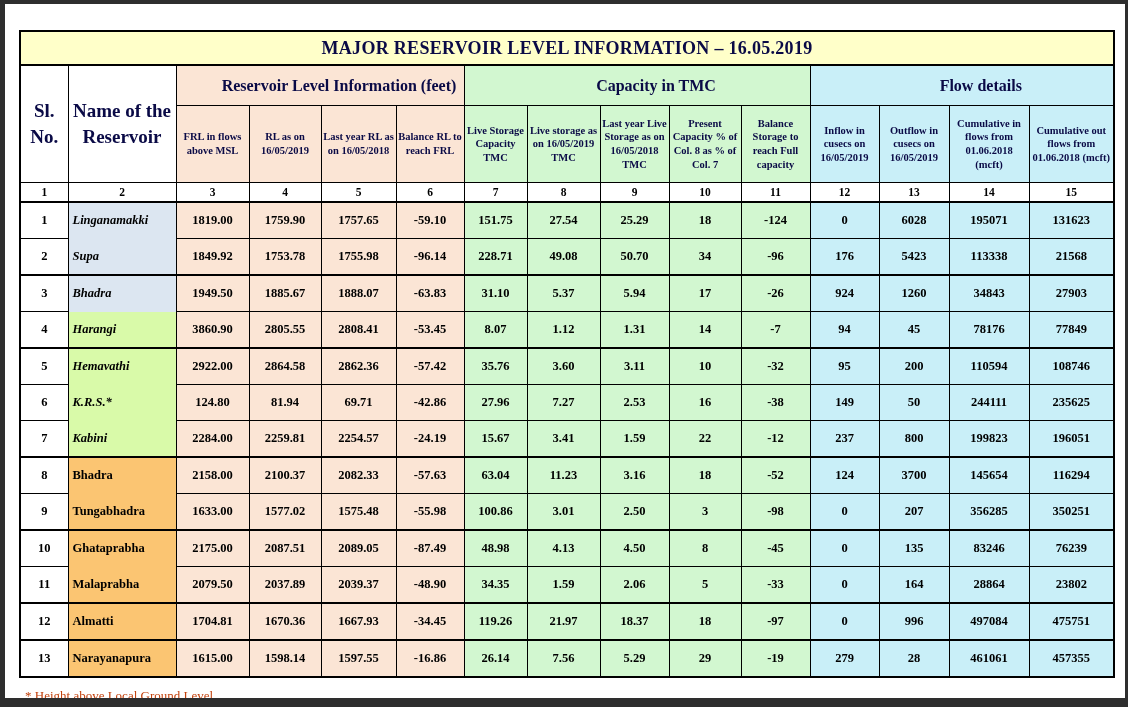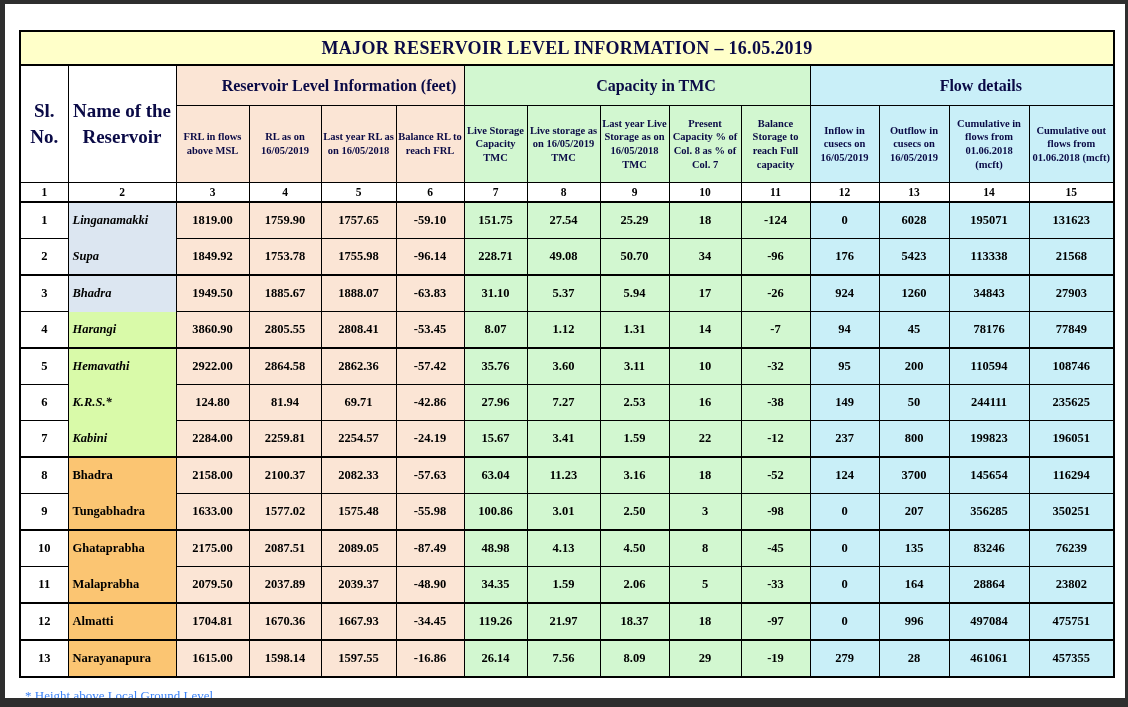--- a/index.html
+++ b/index.html
@@ -55,21 +55,21 @@
   td.name-cell { text-align: left; padding-left: 4px; font-size: 13.5px; }
   td.red  { color: var(--value-red); }
   td.blue { color: var(--value-blue); }
 
   
   .gl { border-left-width: 2px; }
   tr.group-start td { border-top-width: 2px; }
   td.no-top { border-top: 0; }
   td.no-bottom { border-bottom: 0; }
 
-  .footnote { margin: 10px 0 0 6px; font-size: 13px; color: #3b82f6;
+  .footnote { margin: 10px 0 0 6px; font-size: 13px; color: #c2410c;
     font-weight: normal; }
 </style>
 </head>
 <body>
 
 <div class="frame">
   <div class="content">
 
     <table class="res">
       <colgroup id="cols">
@@ -342,21 +342,21 @@
           </tr>
           <tr class="group-start">
             <td class="sl-cell">13</td>
             <td class="name-cell norange">Narayanapura</td>
             <td class="peach red gl">1615.00</td>
             <td class="peach">1598.14</td>
             <td class="peach">1597.55</td>
             <td class="peach">-16.86</td>
             <td class="green red gl">26.14</td>
             <td class="green">7.56</td>
-            <td class="green">8.09</td>
+            <td class="green">5.29</td>
             <td class="green red">29</td>
             <td class="green blue">-19</td>
             <td class="cyan  gl">279</td>
             <td class="cyan">28</td>
             <td class="cyan">461061</td>
             <td class="cyan">457355</td>
           </tr>
         </tbody>
     </table>
 

